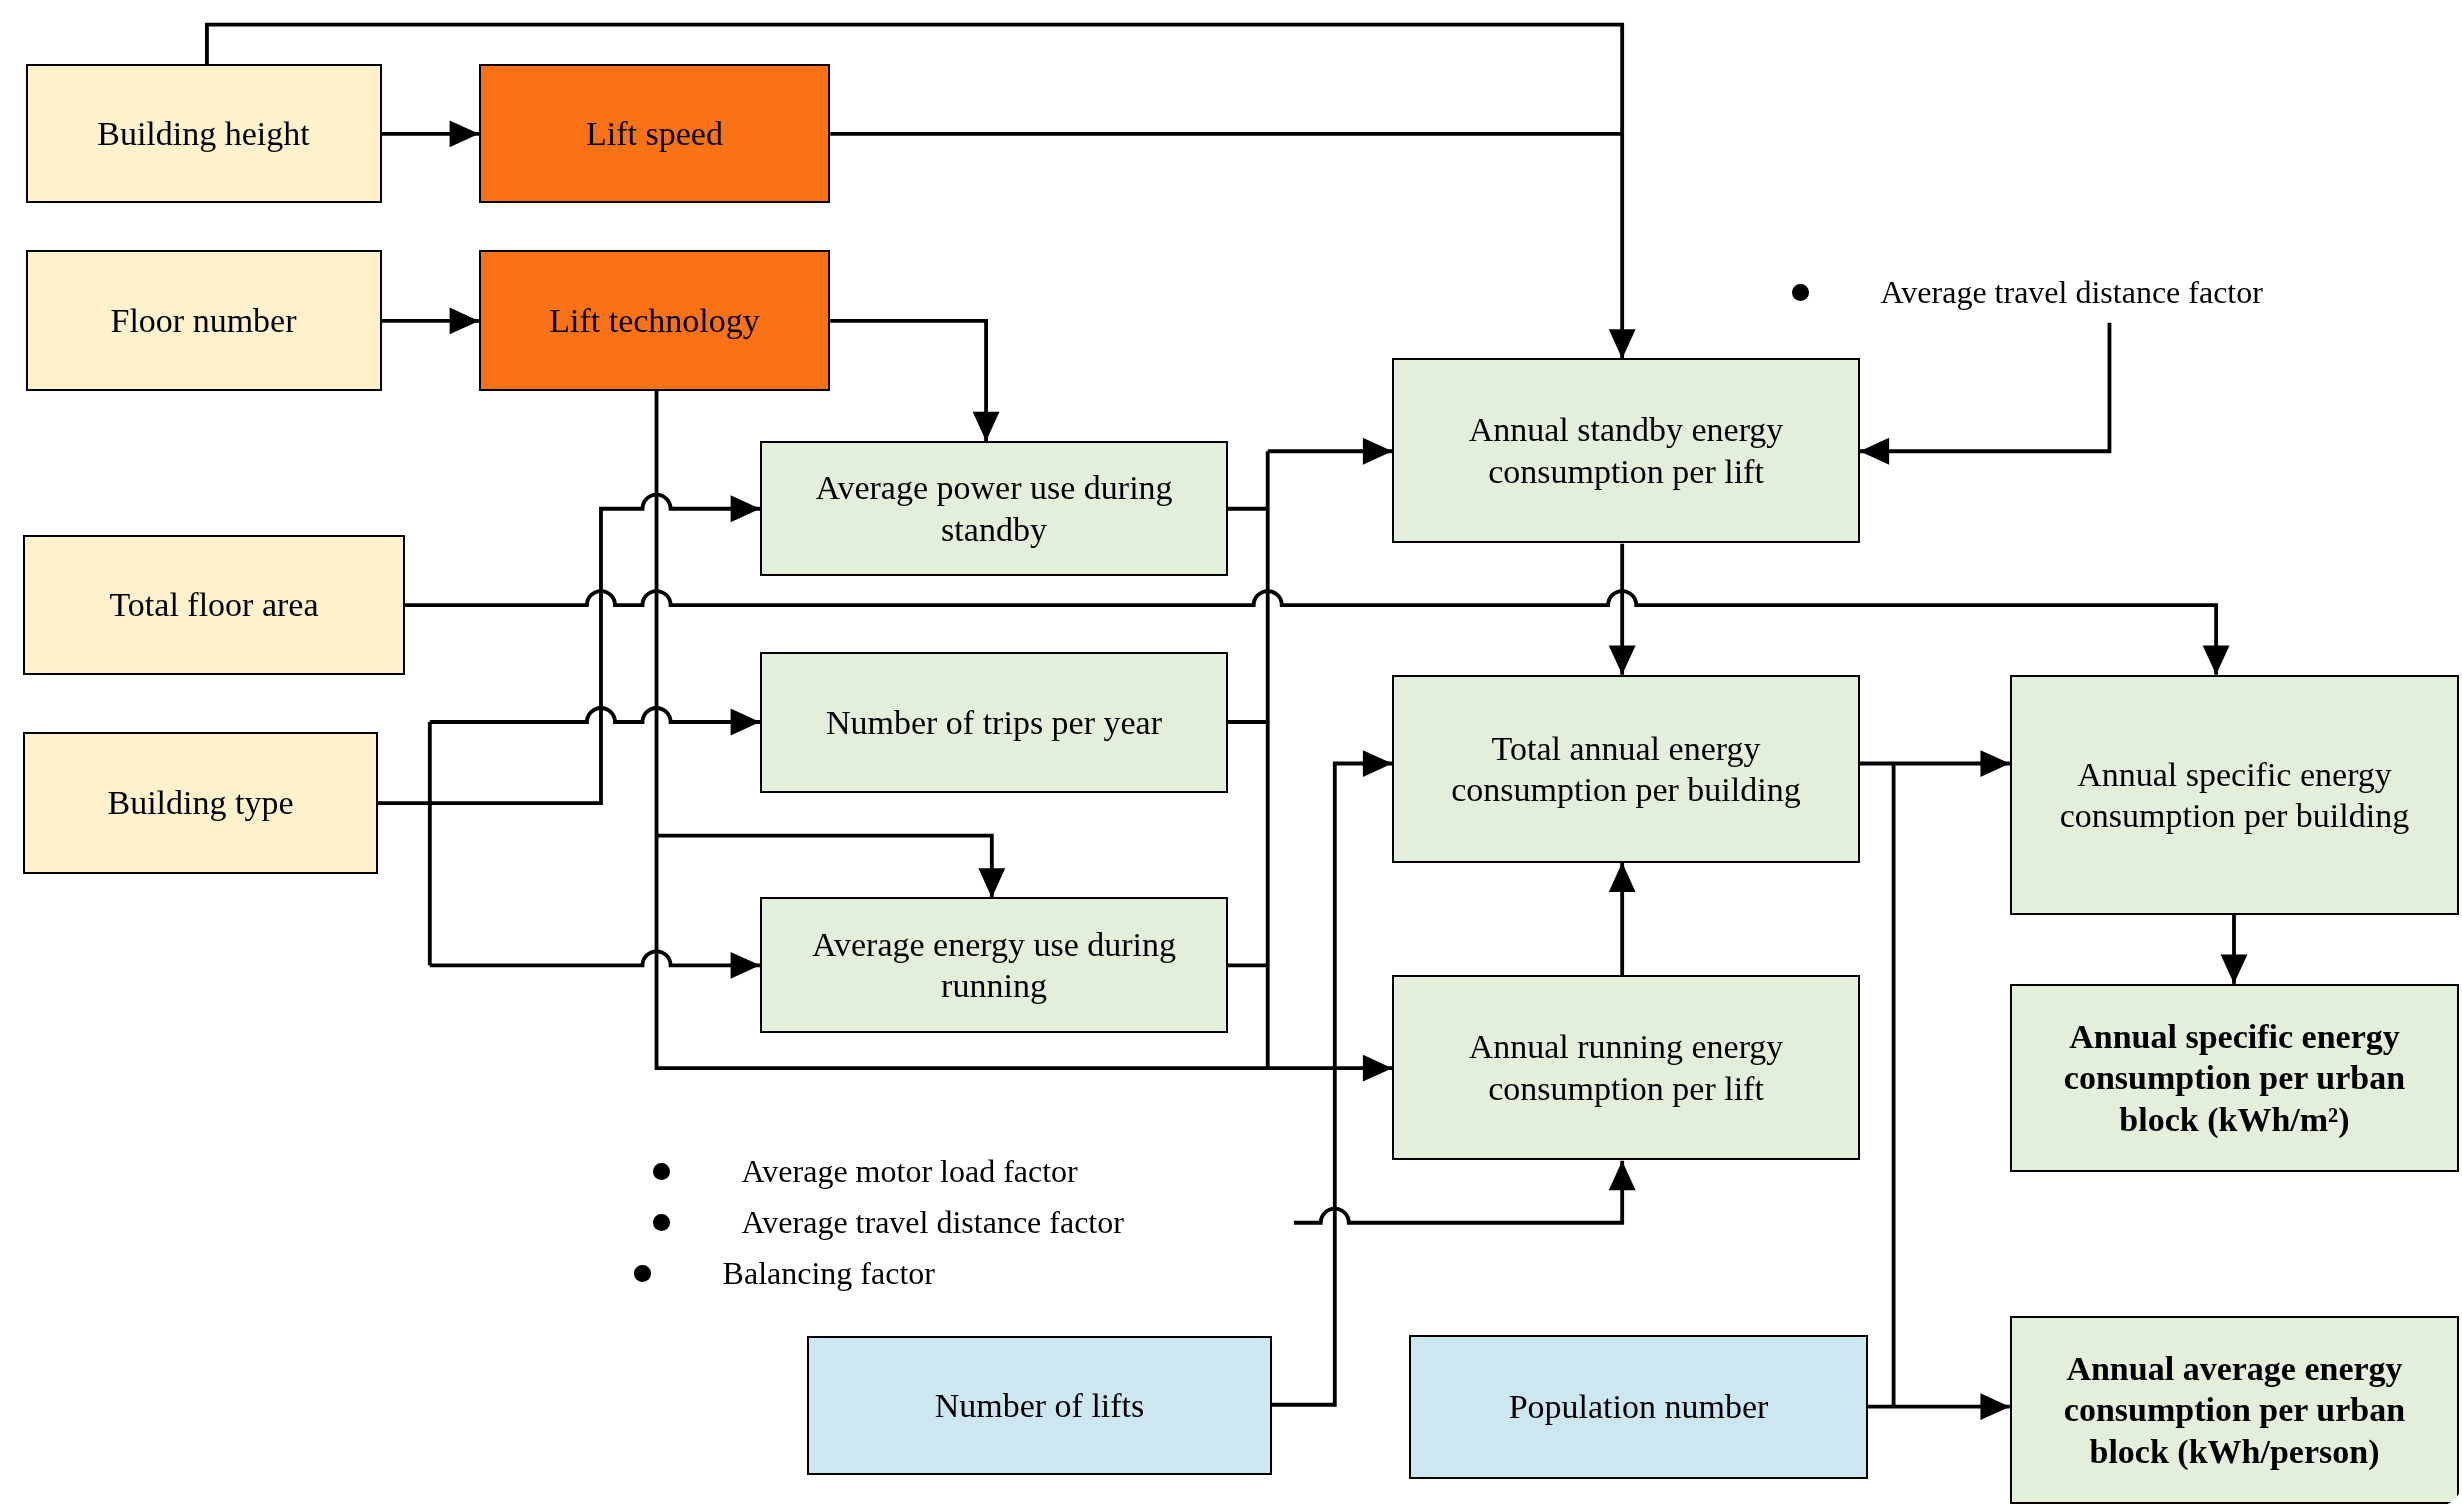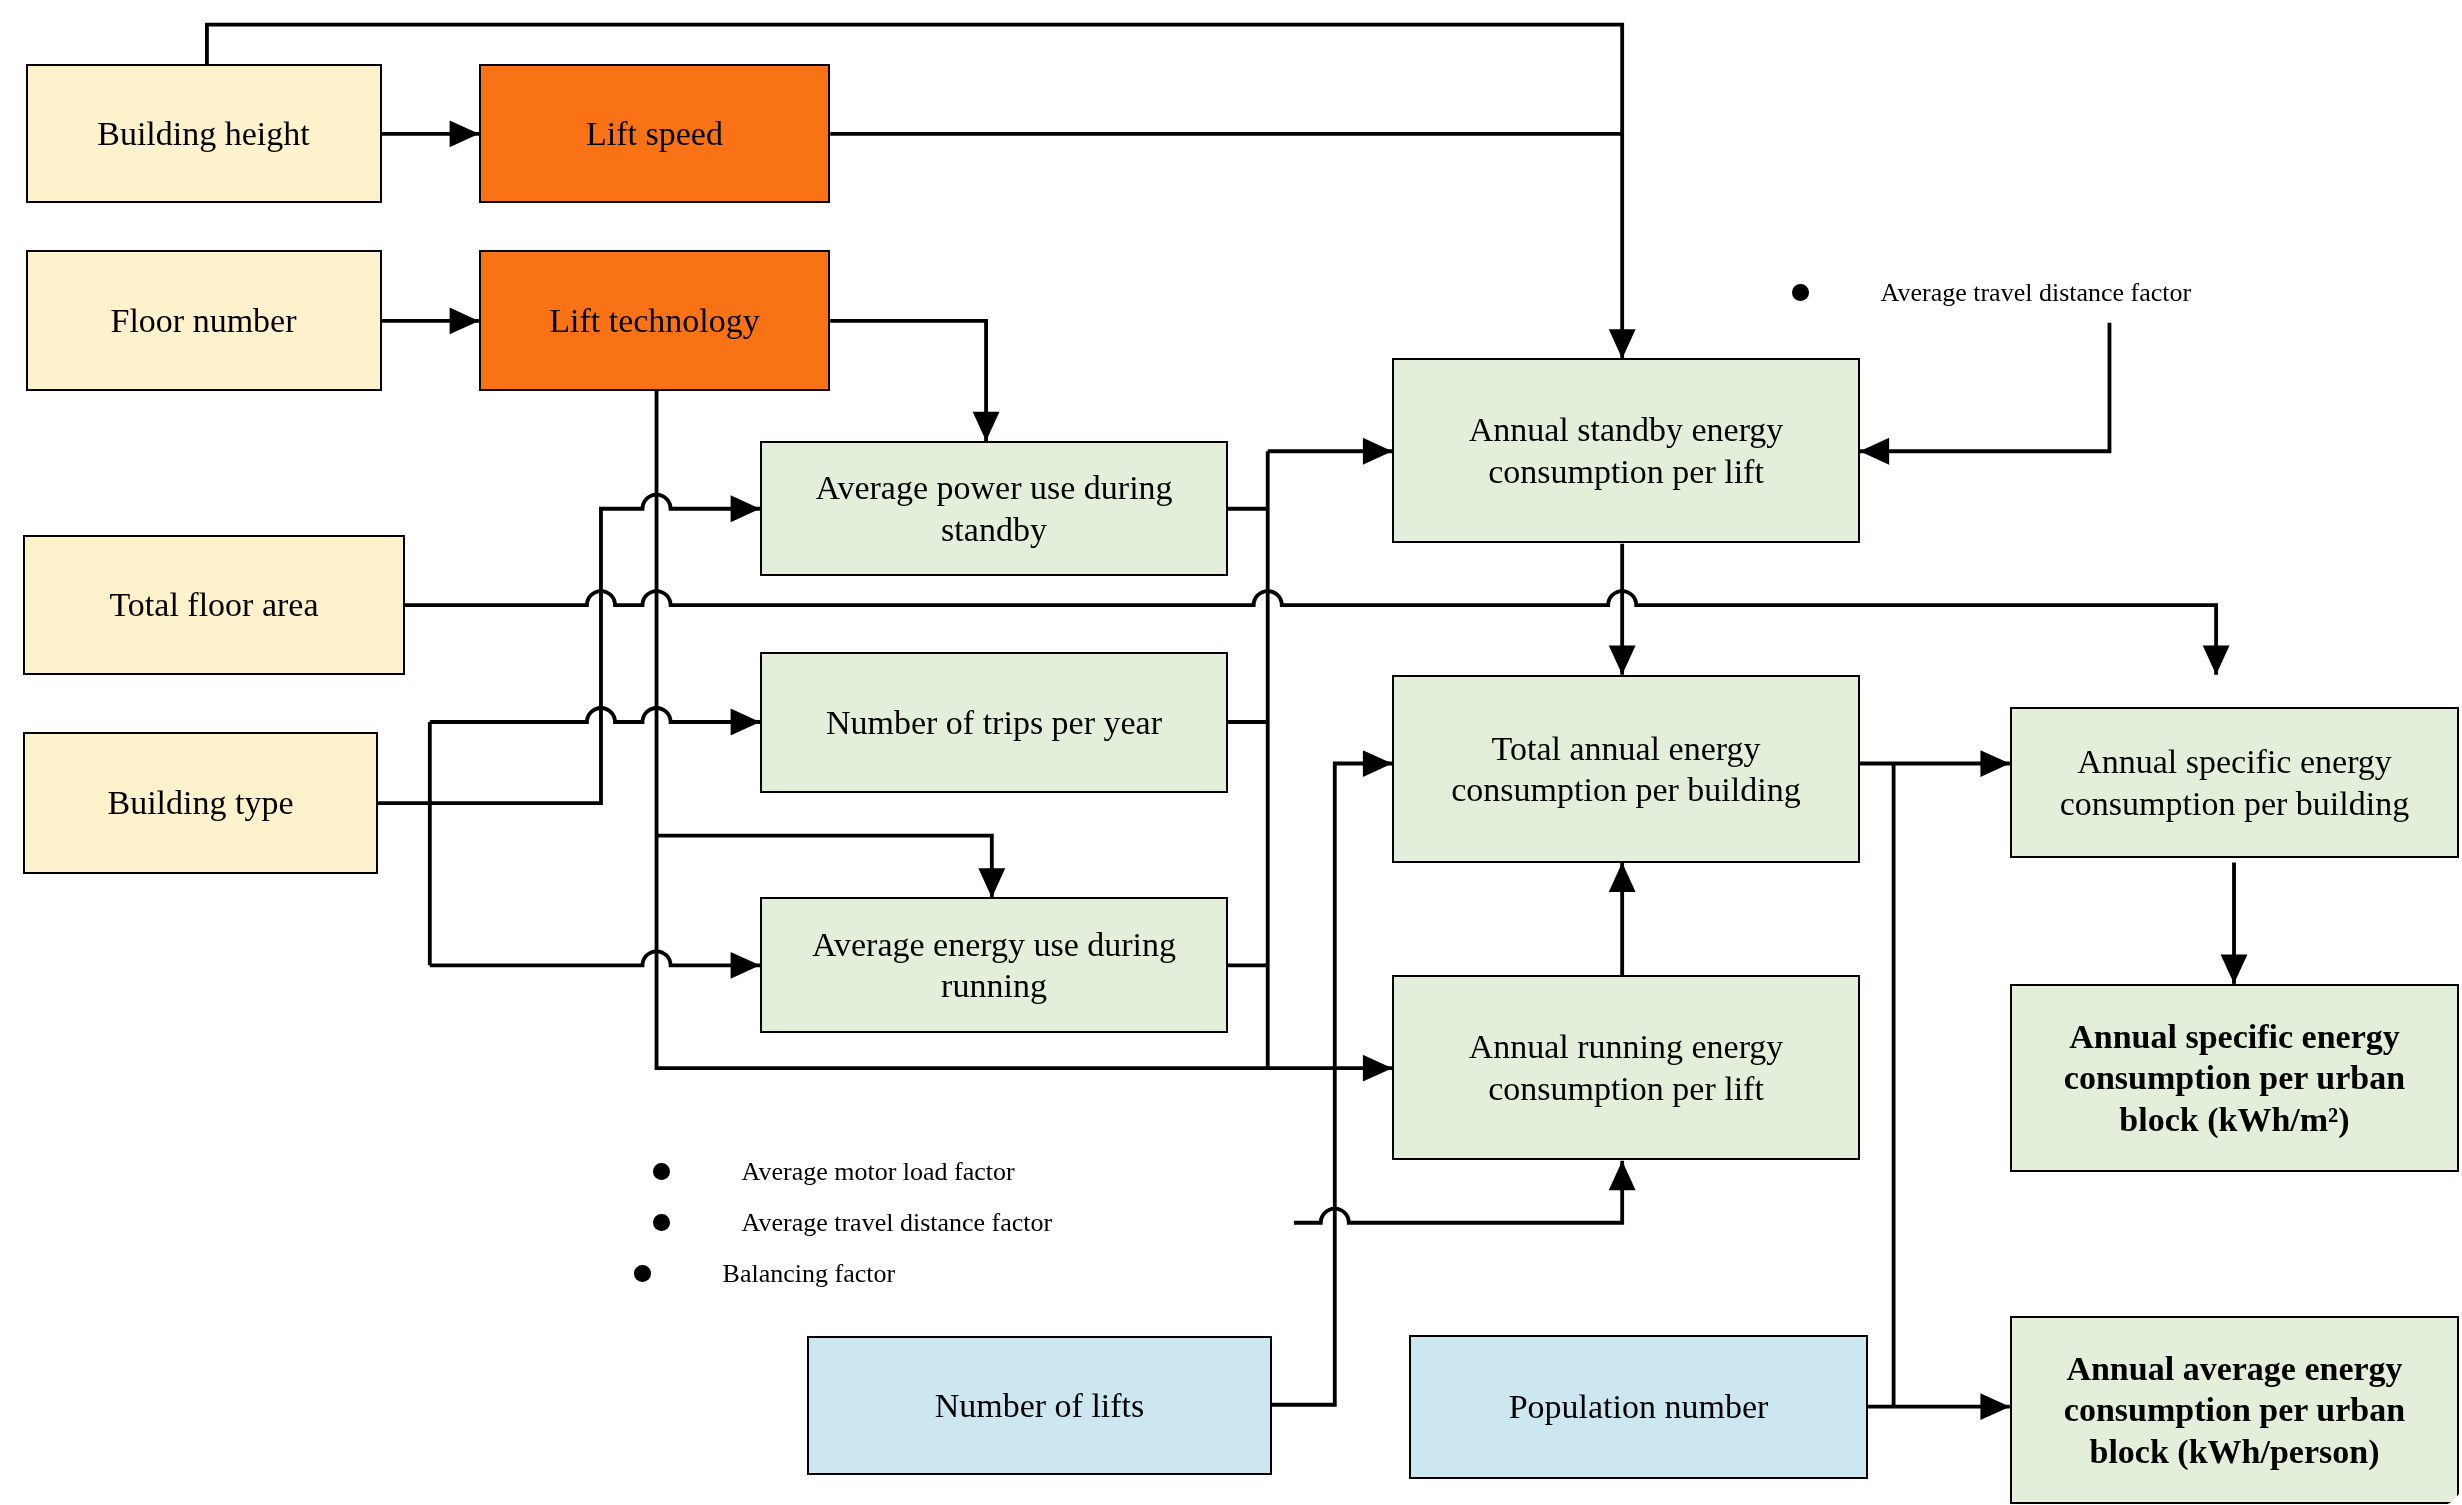--- a/index.html
+++ b/index.html
@@ -29,21 +29,21 @@
   .node.yellow{background:#FDF2CC;}
   .node.pink{background:#f97316;}
   .node.green{background:#E3EFDA;}
   .node.blue{background:#CDE7F1;}
   .node.bold{font-weight:bold;}
   .bullet-row{
     position:absolute;
     display:flex;
     align-items:center;
     height:51px;
-    font-size:26px;
+    font-size:32px;
     white-space:nowrap;
     justify-content:space-between;
   }
   .bullet-dot{
     width:16.6px;height:16.6px;border-radius:50%;
     background:#000000;flex:0 0 auto;
     margin-right:72px;
   }
 </style>
 </head>
@@ -134,21 +134,21 @@
   </div>
   <div class="node green" style="left:1392px;top:358px;width:468px;height:185px">
     <span>Annual standby energy consumption per lift</span>
   </div>
   <div class="node green" style="left:1392px;top:675px;width:468px;height:188px">
     <span>Total annual energy consumption per building</span>
   </div>
   <div class="node green" style="left:1392px;top:975px;width:468px;height:185px">
     <span>Annual running energy consumption per lift</span>
   </div>
-  <div class="node green" style="left:2010px;top:707px;width:449px;height:151px">
+  <div class="node green" style="left:2010px;top:675px;width:449px;height:240px">
     <span>Annual specific energy consumption per building</span>
   </div>
   <div class="node green bold" style="left:2010px;top:984px;width:449px;height:188px">
     <span>Annual specific energy consumption per urban block (kWh/m²)</span>
   </div>
   <div class="node green bold" style="left:2010px;top:1316px;width:449px;height:188px">
     <span>Annual average energy consumption per urban block (kWh/person)</span>
   </div>
 
   <div class="node blue" style="left:807px;top:1336px;width:465px;height:139px">

